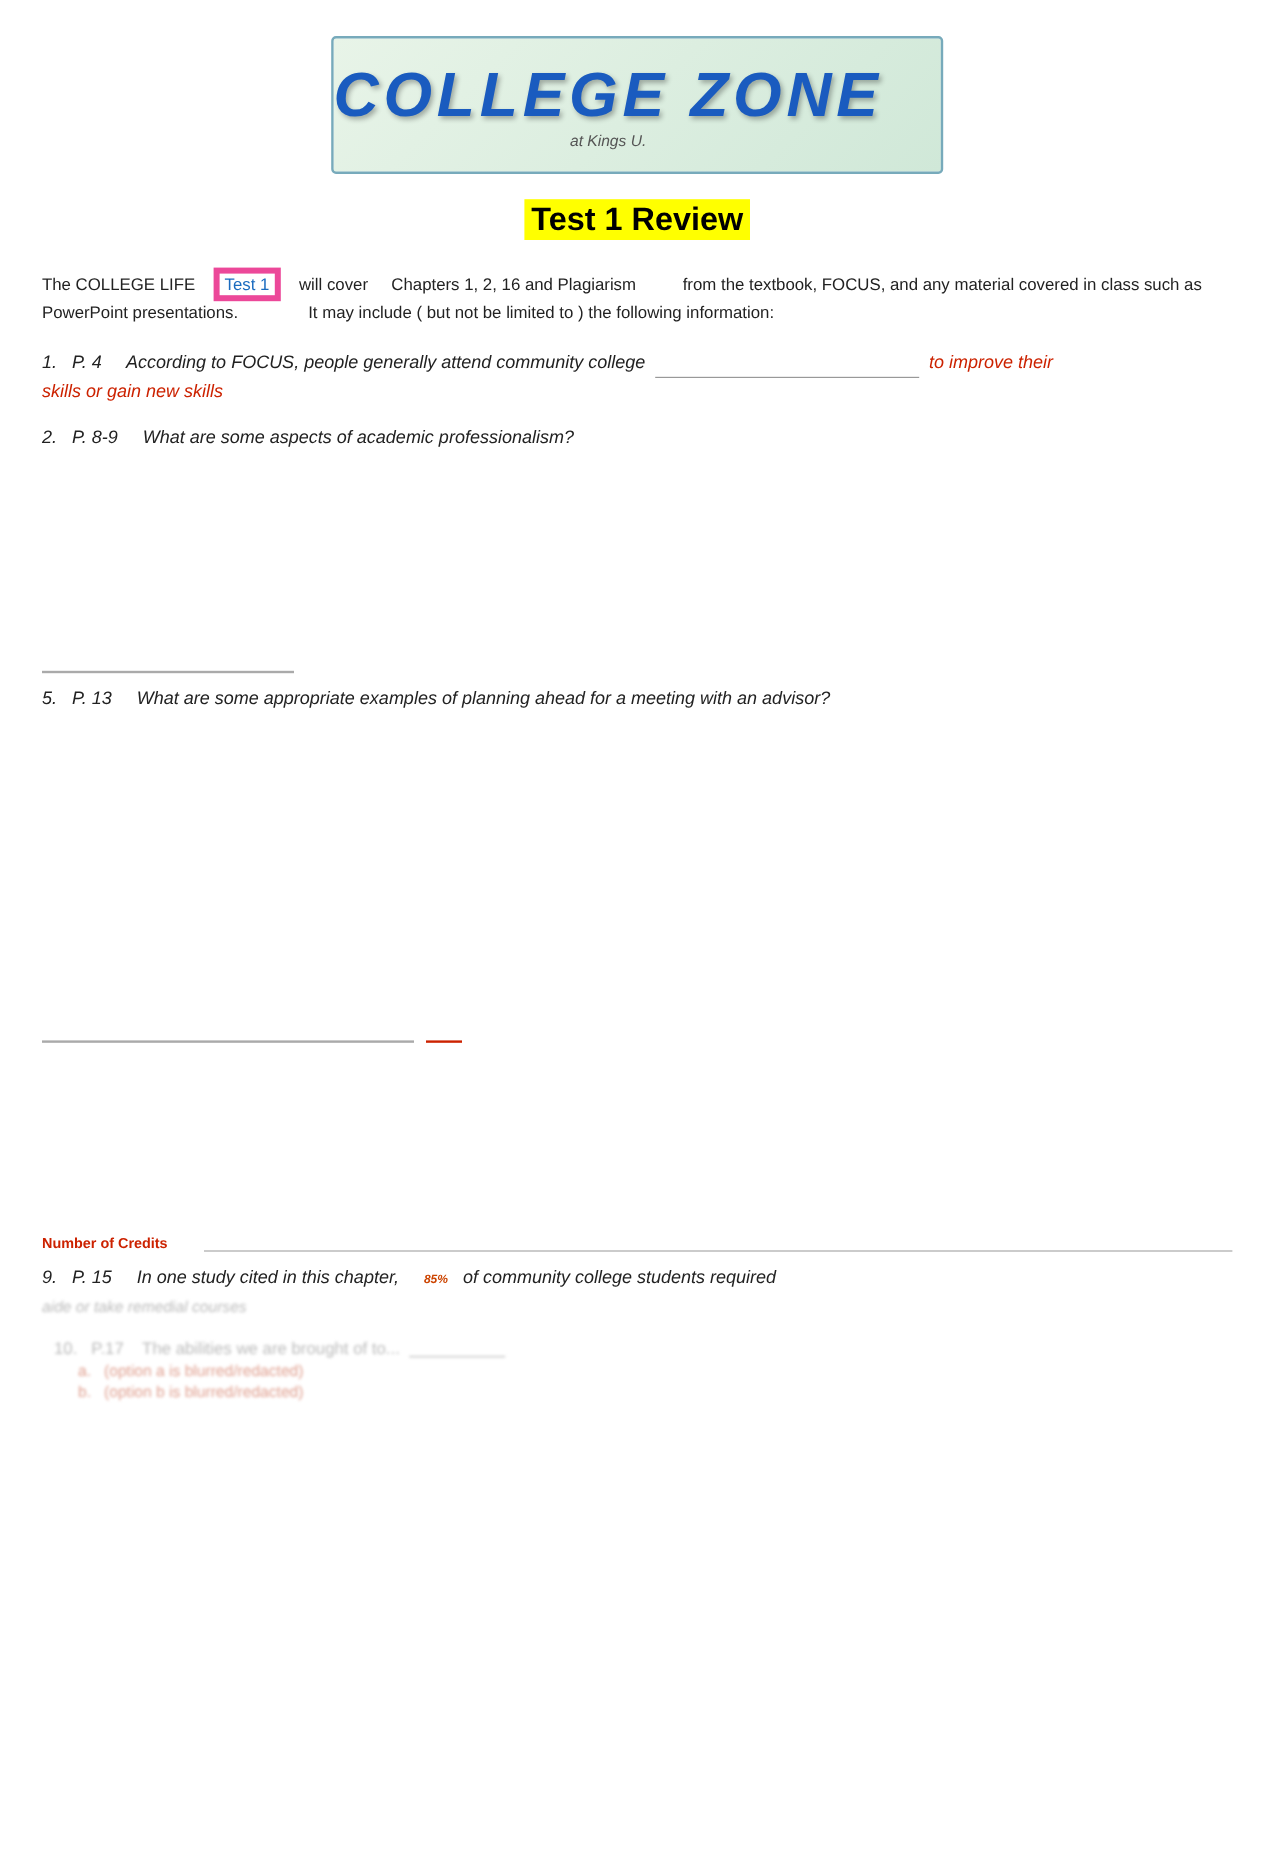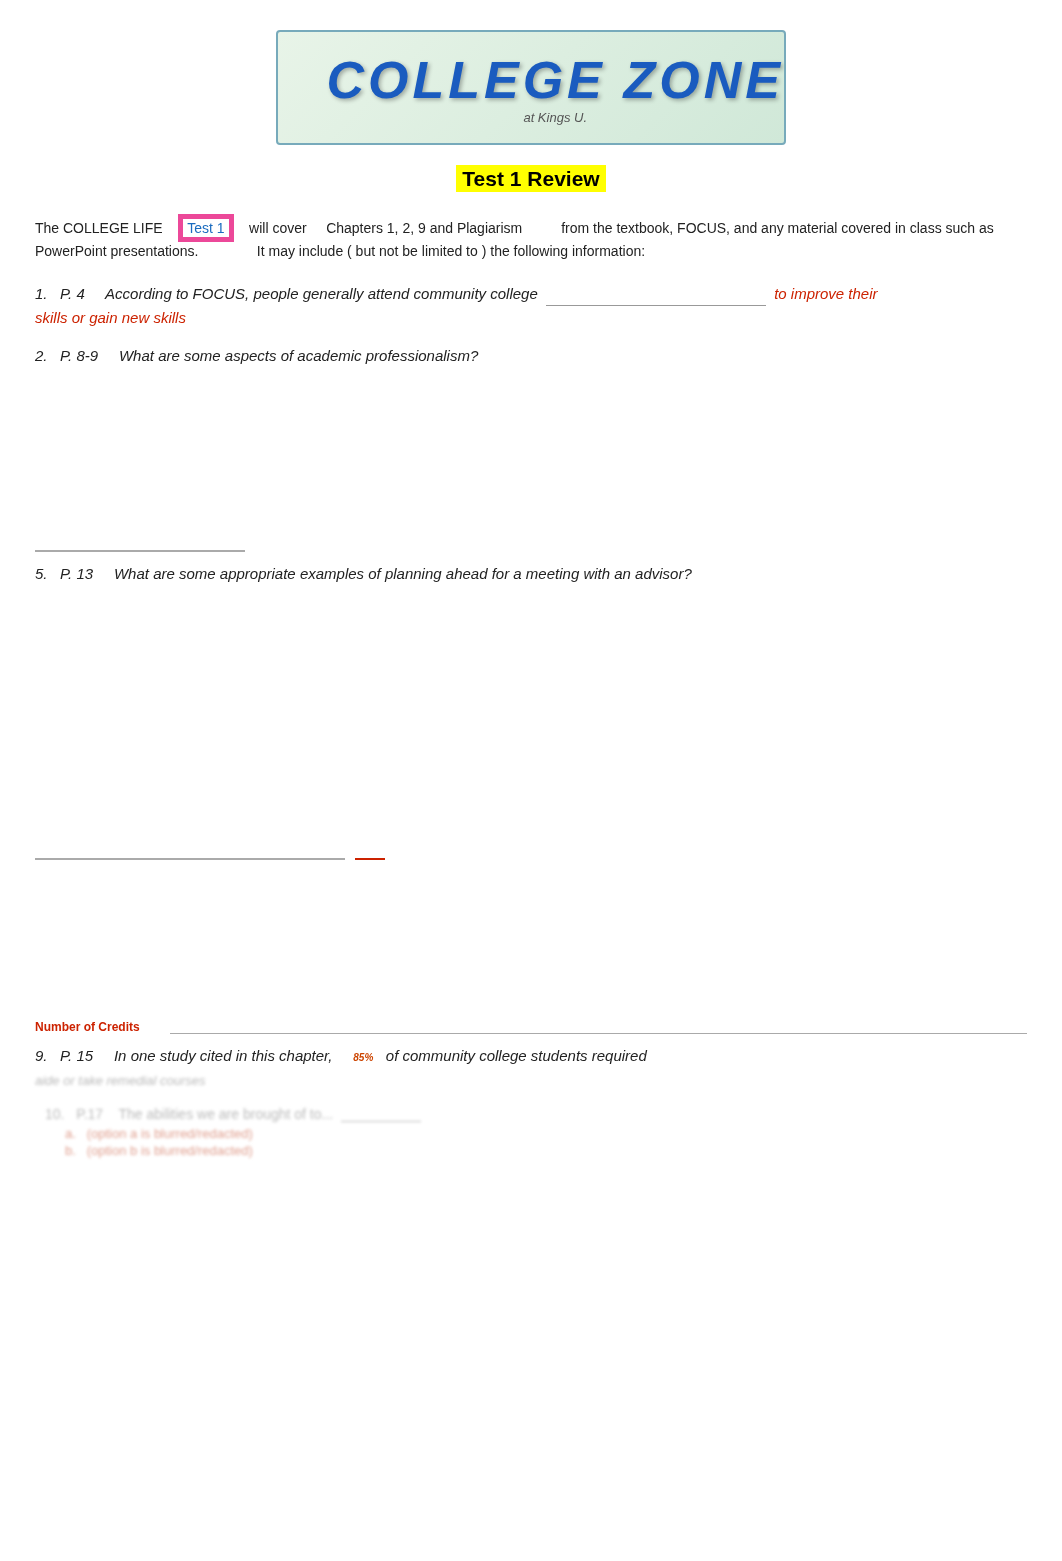--- a/index.html
+++ b/index.html
@@ -32,21 +32,21 @@
       margin-top: 10px;
     }
 
     .logo-box {
       border: 2px solid #7ab;
       background: linear-gradient(135deg, #e8f4e8 0%, #d0e8d8 100%);
       width: 510px;
       height: 115px;
       display: flex;
       align-items: center;
-      justify-content: flex-end;
+      justify-content: flex-start;
       border-radius: 4px;
       position: relative;
       overflow: hidden;
     }
 
     .logo-text-college {
       font-size: 52px;
       font-weight: 900;
       color: #1a5bbf;
       font-style: italic;
@@ -83,21 +83,21 @@
     .title-line1 {
       font-size: 32px;
       font-weight: bold;
       color: #000;
       background-color: #ffff00;
       display: inline;
       padding: 2px 6px;
     }
 
     .title-line2 {
-      font-size: 21px;
+      font-size: 27px;
       font-weight: bold;
       color: #000;
       background-color: #ffff00;
       display: inline;
       padding: 2px 6px;
     }
 
     .title-block {
       line-height: 1.5;
     }
@@ -243,21 +243,21 @@
     </div>
   </div>
 
   <div class="intro-text">
     <span>The COLLEGE LIFE</span>
     &nbsp;&nbsp;
     <span class="test1-highlight">Test 1</span>
     &nbsp;&nbsp;
     <span>will cover</span>
     &nbsp;&nbsp;&nbsp;
-    <span>Chapters 1, 2, 9 and Plagiarism</span>
+    <span>Chapters 1, 2, 16 and Plagiarism</span>
     &nbsp;&nbsp;&nbsp;&nbsp;&nbsp;&nbsp;&nbsp;&nbsp;
     <span>from the textbook, FOCUS, and any material covered in class such as PowerPoint presentations.</span>
     &nbsp;&nbsp;&nbsp;&nbsp;&nbsp;&nbsp;&nbsp;&nbsp;&nbsp;&nbsp;&nbsp;&nbsp;&nbsp;
     <span>It may  include (  but not be limited to    ) the following information:</span>
   </div>
 
   <div class="question-block">
     <span>1. &nbsp; P. 4 &nbsp;&nbsp;&nbsp;</span>
     <span>According to FOCUS, people generally attend community college</span>
     <span class="blank-line-long"></span>

